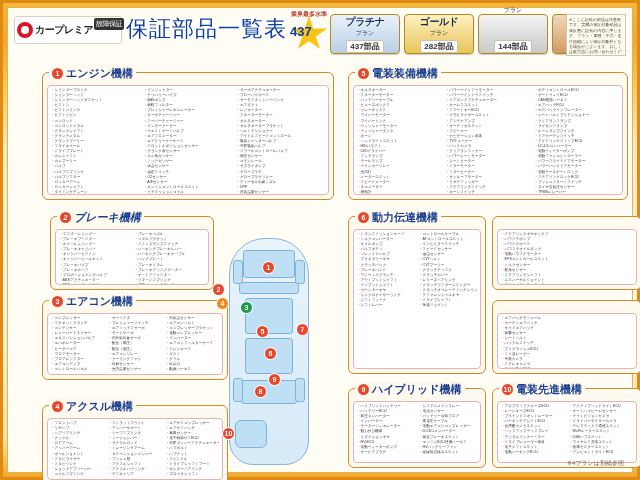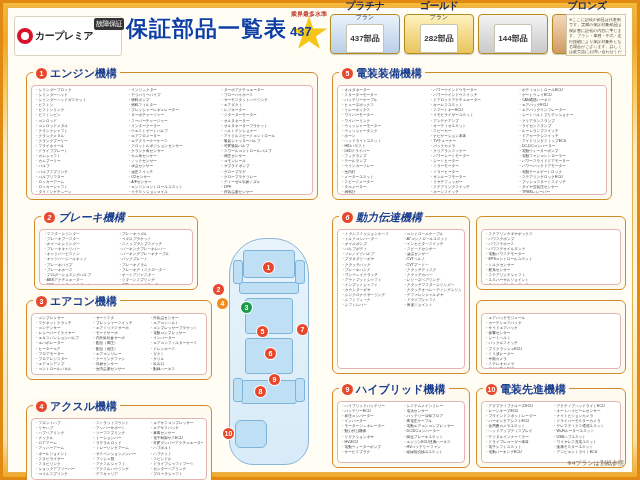--- a/index.html
+++ b/index.html
@@ -19,41 +19,41 @@
     background:#fffdf4;
     border:1px solid #e6b24c;
     box-sizing:border-box;
   }
   
   .header{
     position:absolute;left:0;top:0;width:100%;height:56px;
     box-sizing:border-box;
   }
   .brand{
-    position:absolute;left:6px;top:8px;width:108px;height:40px;
+    position:absolute;left:6px;top:8px;width:108px;height:28px;
     background:#ffffff;border:1px solid #d9d2c2;border-radius:3px;
     display:flex;align-items:center;gap:2px;padding:0 2px;box-sizing:border-box;
   }
   .brand-mark{
     width:16px;height:16px;border-radius:50%;
     background:#d8142a;position:relative;flex:0 0 auto;
   }
   .brand-mark:after{
     content:"";position:absolute;left:4px;top:4px;width:8px;height:8px;
     background:#fff;border-radius:50%;
   }
   .brand-text{font-size:10px;font-weight:bold;color:#222;letter-spacing:-0.5px;}
   .brand-sub{
     position:absolute;left:86px;top:10px;
     font-size:7px;color:#fff;background:#333;border-radius:2px;
     padding:1px 2px;letter-spacing:-0.5px;white-space:nowrap;
   }
   .main-title{
     position:absolute;left:118px;top:6px;
-    font-size:22px;font-weight:bold;color:#0f3fa3;
+    font-size:22px;font-weight:normal;color:#0f3fa3;
     letter-spacing:1px;
     text-shadow:1px 1px 0 #fff, -1px -1px 0 #fff, 1px -1px 0 #fff, -1px 1px 0 #fff;
   }
   .star-badge{
     position:absolute;left:282px;top:2px;width:40px;height:40px;
   }
   .star-badge .star{
     position:absolute;left:0;top:6px;width:38px;height:36px;
     background:#f5c518;
     clip-path:polygon(50% 0%,61% 35%,98% 35%,68% 57%,79% 91%,50% 70%,21% 91%,32% 57%,2% 35%,39% 35%);
@@ -70,37 +70,38 @@
   .plan{
     width:70px;height:40px;border-radius:4px;
     box-sizing:border-box;border:1px solid #b58b20;
     display:flex;flex-direction:column;align-items:center;justify-content:flex-end;
     box-shadow:0 1px 1px rgba(0,0,0,.2);
   }
   .plan .pname{font-size:10px;font-weight:bold;color:#1b2a55;letter-spacing:-0.5px;}
   .plan .ptag{font-size:6px;color:#1b2a55;}
   .plan .pcount{
     margin-top:2px;font-size:8px;font-weight:bold;color:#333;
-    background:#fff;border:1px solid #c9c2ac;border-radius:2px;padding:8px 3px;
+    background:#fff;border:1px solid #c9c2ac;border-radius:2px;padding:0 3px;
   }
   .plan.platinum{background:linear-gradient(180deg,#e9f2fb,#b9cfe6);}
   .plan.gold{background:linear-gradient(180deg,#fff2c0,#e8c45a);}
   .plan.silver{background:linear-gradient(180deg,#f4f4f4,#c9c9c9);gap:23px;}
   .plan.bronze{background:linear-gradient(180deg,#f3d9bd,#cf9a61);}
   .note-box{
     position:absolute;right:6px;top:6px;width:60px;height:42px;
     border:1px solid #cfc6ad;background:#fffdf0;
     font-size:4px;line-height:1.35;color:#4a4438;padding:2px;
     box-sizing:border-box;overflow:hidden;
   }
   
   .panel{
     position:absolute;box-sizing:border-box;
     border:1px solid #d08b2a;border-radius:6px;
     background:#fffaf0;
+    margin-left:16px;
   }
   .panel-title{
     position:absolute;left:6px;top:-8px;height:16px;
     display:flex;align-items:center;gap:3px;
     background:#fffaf0;padding:0 3px;
   }
   .pt-num{
     width:11px;height:11px;border-radius:50%;
     background:#e8472c;color:#fff;font-size:7px;font-weight:bold;
     display:flex;align-items:center;justify-content:center;
@@ -384,21 +385,21 @@
               <div class="it">・ブレーキドラム</div>
               <div class="it">・ブレーキディスクローター</div>
               <div class="it">・オートアジャスター</div>
               <div class="it">・リターンスプリング</div>
               <div class="it">・電動パーキングモーター</div>
             </div>
         </div>
       </div>
     </div>
 
-    <div class="panel" style="left:324px;top:208px;width:138px;height:158px;font-style:italic;">
+    <div class="panel" style="left:324px;top:208px;width:138px;height:158px;">
       <div class="panel-title">
         <span class="pt-num">6</span>
         <span class="pt-label">動力伝達機構</span>
       </div>
       <div class="inner-box">
         <div class="cols">
           <div class="col">
               <div class="it">・トランスミッションケース</div>
               <div class="it">・トルクコンバーター</div>
               <div class="it">・オイルポンプ</div>

